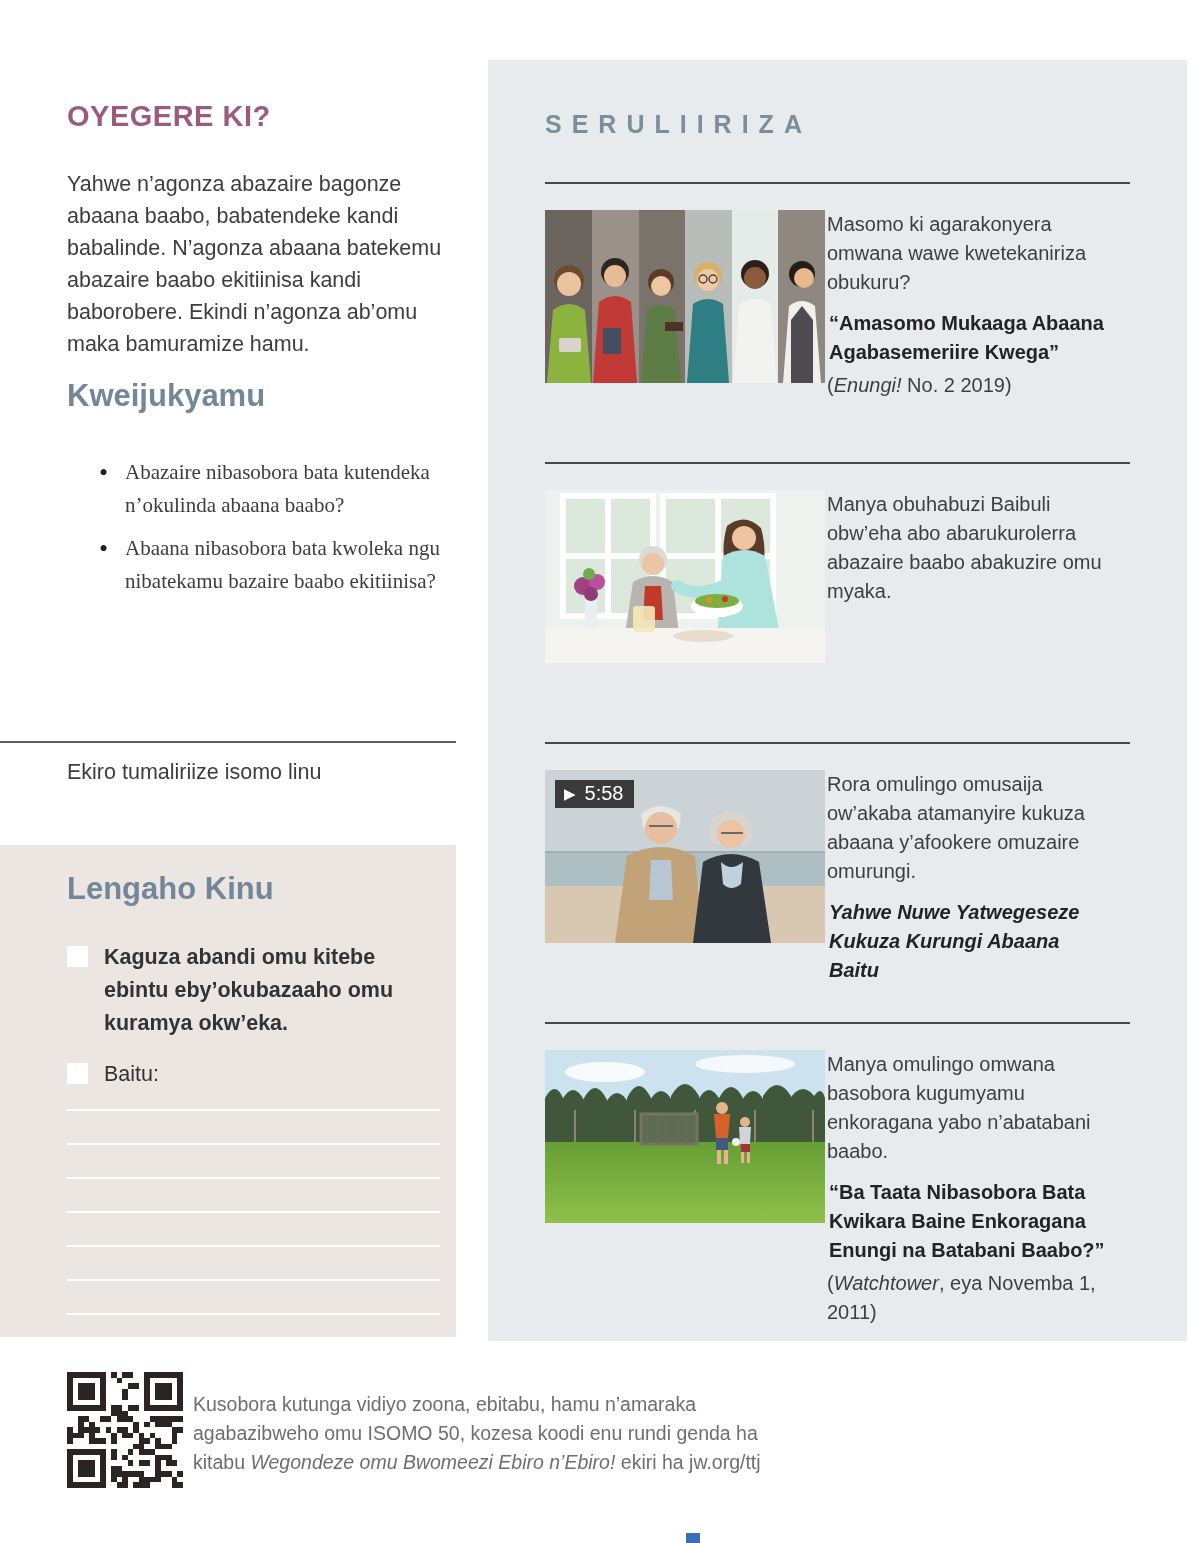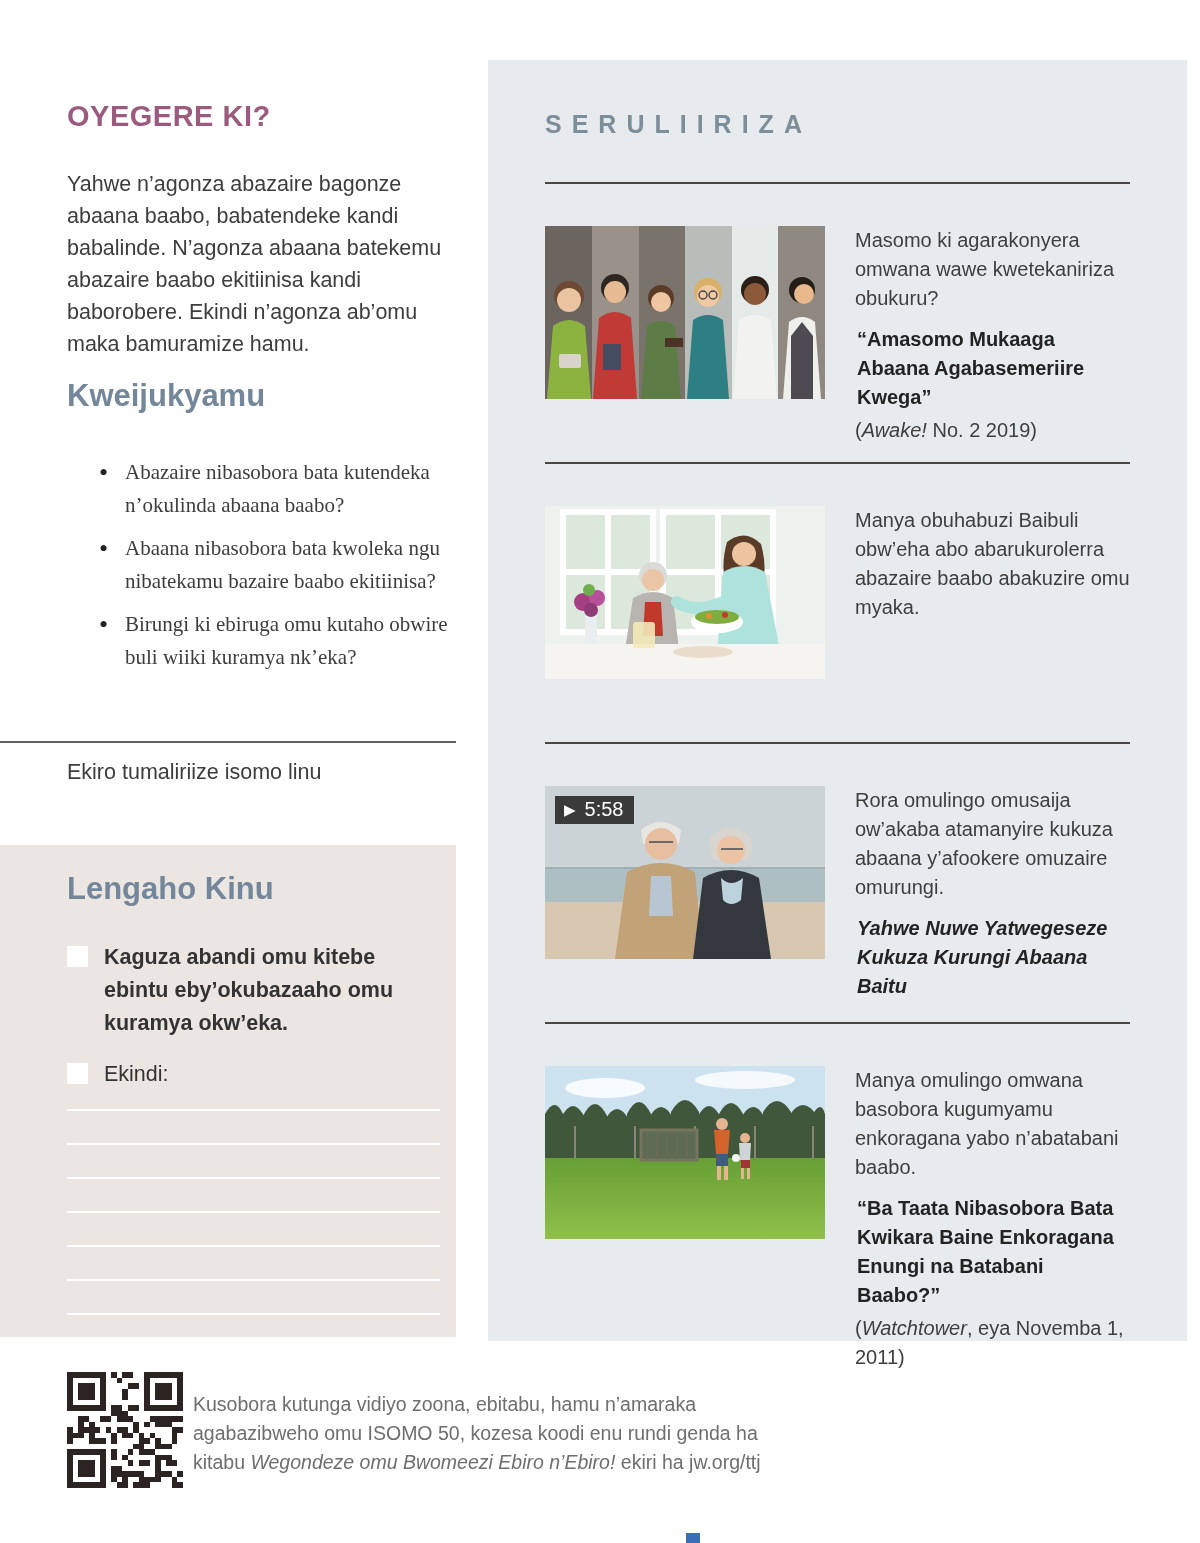--- a/index.html
+++ b/index.html
@@ -37,21 +37,21 @@
   .ftext{margin:18px 0 0 0;font-size:19.5px;line-height:29px;color:#6e6e6e;width:596px;}
   .ftext i{font-style:italic;}
   
   .regmark{left:686px;top:1533px;width:14px;height:10px;background:#3a6fb7;}
   
   .panel{left:488px;top:60px;width:699px;height:1281px;background:#e8ebed;
     box-sizing:border-box;padding:50px 57px 0 57px;}
   .panel h2{margin:0 0 44px 0;font-size:25px;line-height:28px;font-weight:bold;
     color:#7b8e99;letter-spacing:10px;}
   .article{height:280px;box-sizing:border-box;border-top:2px solid #474747;
-    padding-top:42px;display:flex;gap:30px;}
+    padding-top:26px;display:flex;gap:2px;}
   .thumb{width:280px;height:173px;flex:0 0 auto;position:relative;overflow:hidden;}
   .thumb svg{display:block;}
   .atext{width:287px;font-size:20px;line-height:29px;color:#3e3e3e;}
   .desc{margin:0 0 12px 0;}
   .title{margin:0 0 4px 2px;font-weight:bold;color:#232323;}
   .title .t-reg{font-weight:normal;color:#3e3e3e;}
   .t-italic{font-style:italic;}
   .ref{margin:0;}
   .ref i{font-style:italic;}
   .badge{position:absolute;top:10px;left:10px;background:#3a3a3a;color:#fff;
@@ -64,38 +64,37 @@
 
 <h1 class="abs h-purple">OYEGERE KI?</h1>
 
 <p class="abs intro">Yahwe n’agonza abazaire bagonze abaana baabo, babatendeke kandi babalinde. N’agonza abaana batekemu abazaire baabo ekitiinisa kandi baborobere. Ekindi n’agonza ab’omu maka bamuramize hamu.</p>
 
 <h2 class="abs h-slate kwe">Kweijukyamu</h2>
 
 <ul class="abs bullets">
   <li>Abazaire nibasobora bata kutendeka n’okulinda abaana baabo?</li>
   <li>Abaana nibasobora bata kwoleka ngu nibatekamu bazaire baabo ekitiinisa?</li>
-  <li>Birungi ki ebiruga omu kutaho obwire buli wiiki kuramya nk’eka?</li>
 </ul>
 
 <div class="abs rule"></div>
 
 <p class="abs ekiro">Ekiro tumaliriize isomo linu</p>
 
 <div class="abs goalbox">
   <h2 class="h-slate">Lengaho Kinu</h2>
 
   <div class="cbrow first">
     <span class="cb"></span>
     <p class="cbtext">Kaguza abandi omu kitebe ebintu eby’okubazaaho omu kuramya okw’eka.</p>
   </div>
 
   <div class="cbrow">
     <span class="cb"></span>
-    <p class="cbtext">Ekindi:</p>
+    <p class="cbtext">Baitu:</p>
   </div>
 
   <div class="wlines">
     <div class="wline"></div>
     <div class="wline"></div>
     <div class="wline"></div>
     <div class="wline"></div>
     <div class="wline"></div>
     <div class="wline"></div>
     <div class="wline"></div>
@@ -168,21 +167,21 @@
 
         <circle cx="257" cy="64" r="13" fill="#241d18"></circle>
           <circle cx="259" cy="68" r="10" fill="#e9b98d"></circle>
         <path d="M238 173 L244 96 Q257 86 270 96 L276 173 Z" fill="#efefec"></path>
         <path d="M246 110 L257 96 L268 110 L268 173 L246 173 Z" fill="#4e4a52"></path>
       </svg>
     </div>
     <div class="atext">
       <p class="desc">Masomo ki agarakonyera omwana wawe kwetekaniriza obukuru?</p>
       <p class="title"><b>“Amasomo Mukaaga Abaana Agabasemeriire Kwega”</b><span class="t-reg"></span></p>
-      <p class="ref"><span>(</span><i>Awake!</i><span> No. 2 2019)</span></p>
+      <p class="ref"><span>(</span><i>Enungi!</i><span> No. 2 2019)</span></p>
     </div>
   </div>
 
   <div class="article">
     <div class="thumb">
       <svg viewBox="0 0 280 173" width="280" height="173">
         <rect width="280" height="173" fill="#eef2ee"></rect>
         <g stroke="#ffffff" stroke-width="6" fill="#dce8dc">
           <rect x="18" y="6" width="90" height="120"></rect>
           <rect x="118" y="6" width="110" height="120"></rect>

